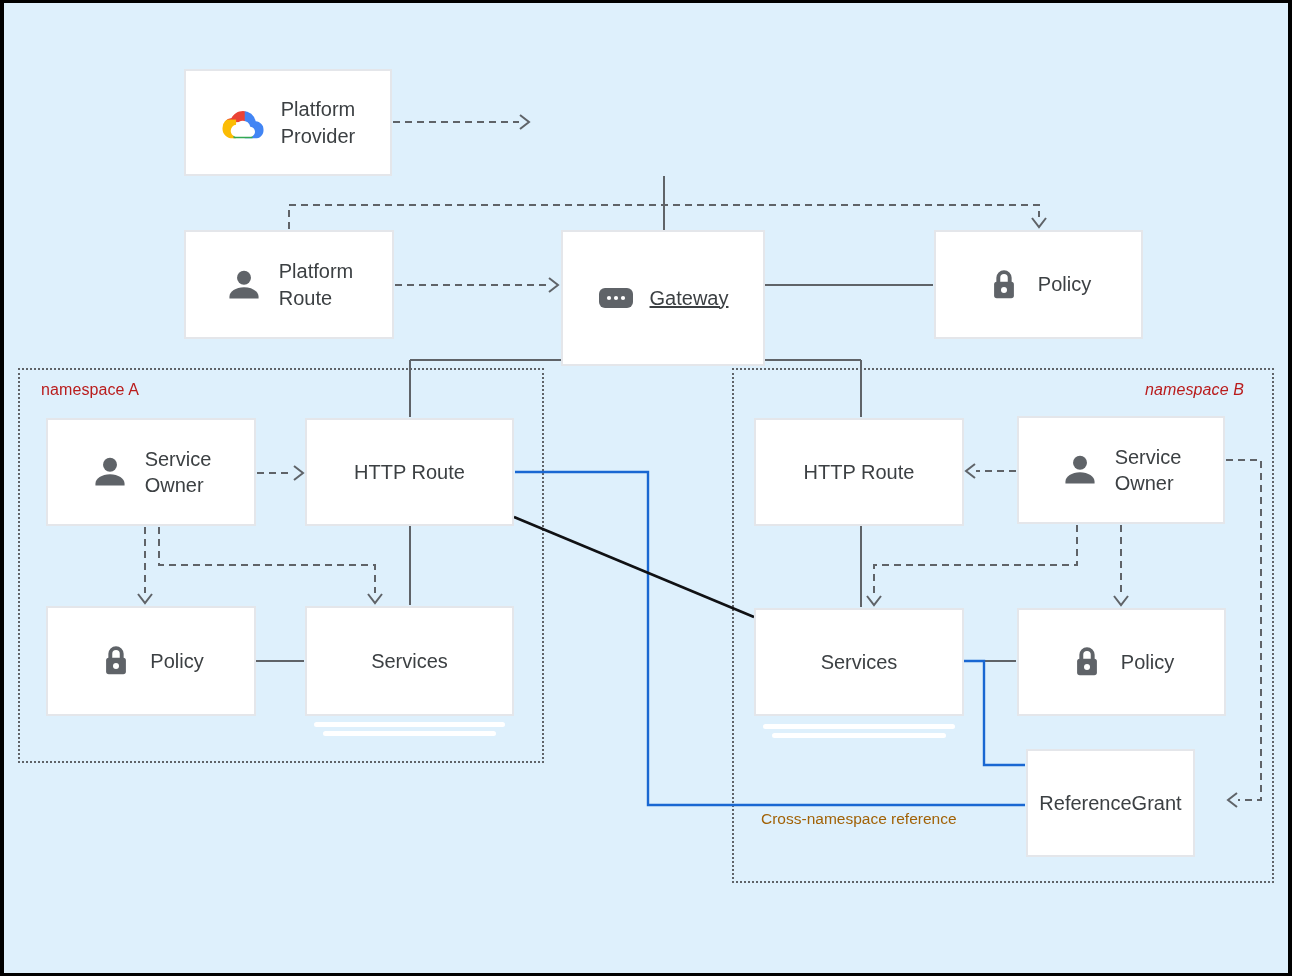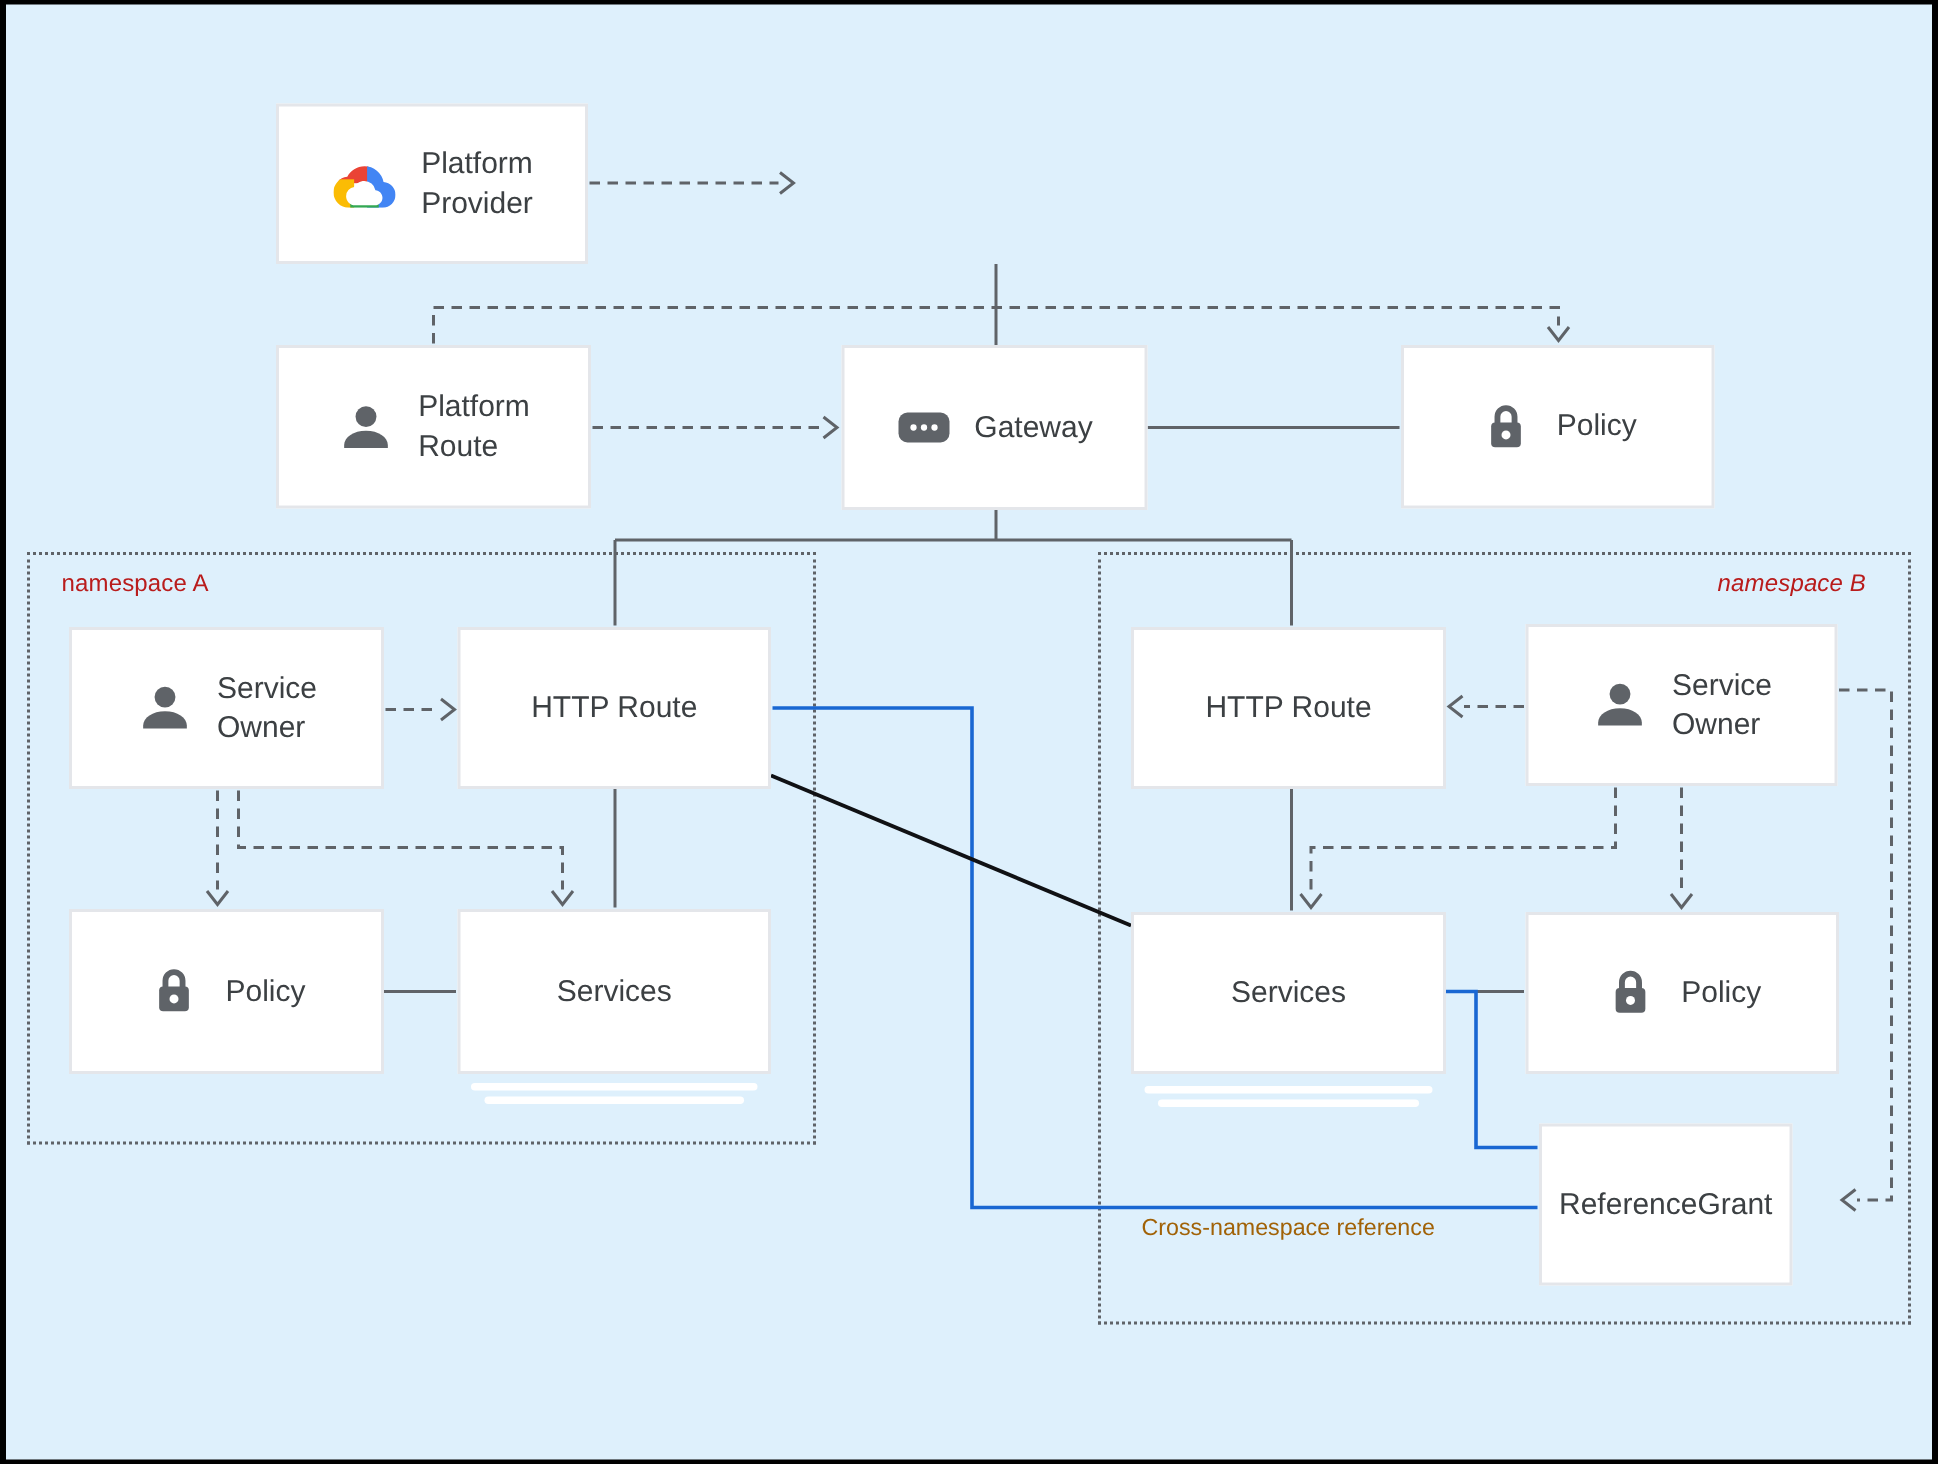--- a/index.html
+++ b/index.html
@@ -176,21 +176,21 @@
         <circle cx="12" cy="7.4" r="4.4"></circle>
         <path d="M12 13.4c-5.2 0-9.2 2.7-9.2 6v1.2h18.4v-1.2c0-3.3-4-6-9.2-6z"></path>
       </svg>
     </span>
     <span class="lines">
       <span>Platform</span>
       <span>Route</span>
     </span>
   </div>
 
-  <div class="node" style="left:557px;top:227px;width:204px;height:110px;">
+  <div class="node" style="left:557px;top:227px;width:204px;height:136px;text-decoration:underline;">
     <span class="icon">
       <svg width="36" height="24" viewBox="0 0 36 24">
         <rect x="1" y="2" width="34" height="20" rx="6" fill="#5f6368"></rect>
         <circle cx="11" cy="12" r="2.1" fill="#fff"></circle>
           <circle cx="18" cy="12" r="2.1" fill="#fff"></circle>
           <circle cx="25" cy="12" r="2.1" fill="#fff"></circle>
       </svg>
     </span>
     <span>Gateway</span>
   </div>

